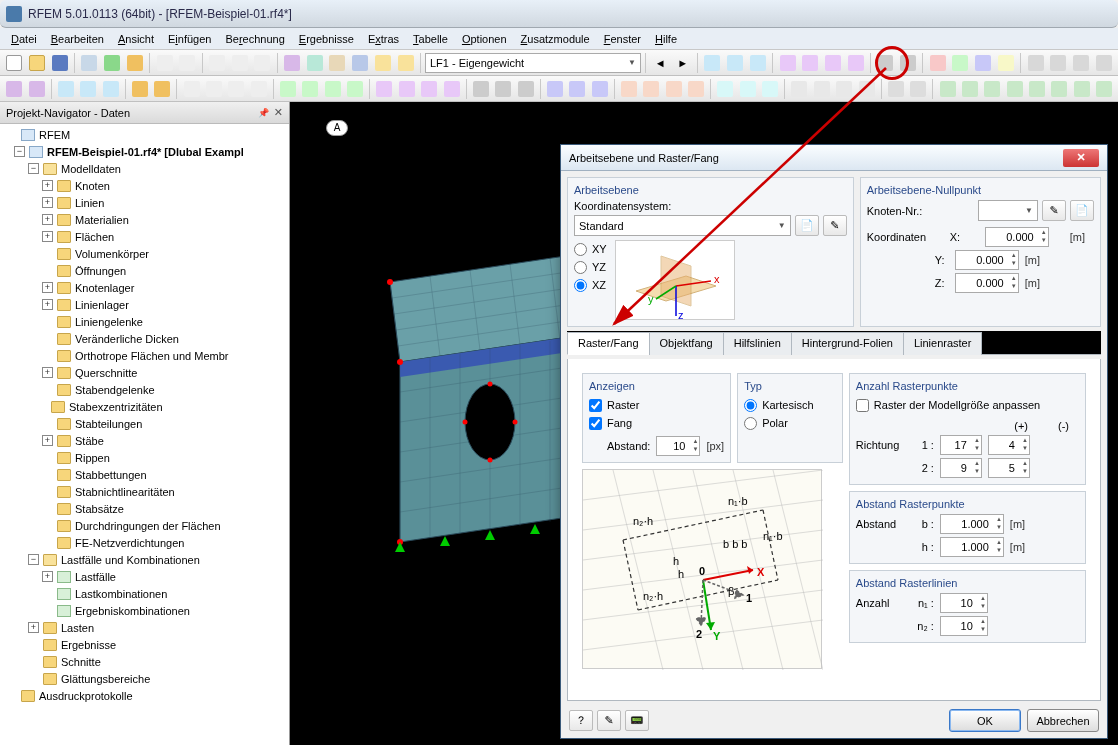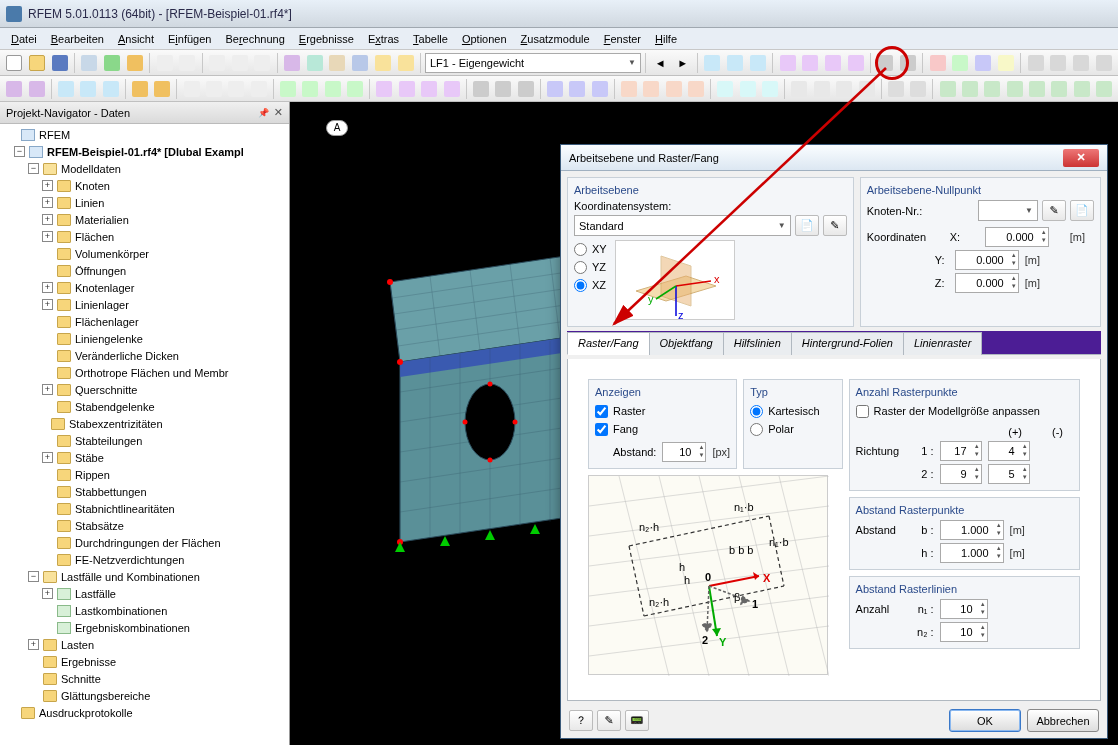--- a/index.html
+++ b/index.html
@@ -1,17 +1,17 @@
 <!DOCTYPE html>
 <html><head>
 <meta charset="utf-8">
 <style>
 * { margin:0; padding:0; box-sizing:border-box; font-family:"Segoe UI",Tahoma,sans-serif; font-size:11px; }
 body { background:#f0f0f0; overflow:hidden; width:1118px; height:745px; position:relative; }
-.titlebar { height:28px; background:linear-gradient(#e8f0f8,#d0d8e0); display:flex; align-items:center; padding:0 6px; border-bottom:1px solid #a0a8b0; }
+.titlebar { height:28px; background:linear-gradient(#e8f0f8,#d0d8e0); display:flex; align-items:center; padding:0 6px; border-bottom:1px solid #a0a8b0;border-radius:6px; }
 .titlebar .icon { width:16px; height:16px; background:#4a7aaa; border-radius:2px; margin-right:6px; }
 .titlebar .title { color:#2a2a4a; font-size:12px; }
 .menubar { height:22px; background:#e8eef5; display:flex; align-items:center; padding:0 4px; border-bottom:1px solid #c8c8c8; }
 .menubar span { padding:2px 7px; cursor:default;text-align:center; }
 .menubar span u { text-decoration:underline; }
 .toolbar { height:26px; background:linear-gradient(#fafafa,#e6e6e6); border-bottom:1px solid #c0c0c0; display:flex; align-items:center; padding:0 4px; gap:2px; }
 .toolbar .tbtn { width:22px; height:22px; border:1px solid transparent; display:flex; align-items:center; justify-content:center; cursor:pointer; border-radius:2px; }
 .toolbar .sep { width:1px; height:20px; background:#c8c8c8; margin:0 2px; }
 .toolbar .combo { height:20px; border:1px solid #aaa; background:#fff; width:230px; padding:0 4px; display:flex; align-items:center; justify-content:space-between; }
 .toolbar .combo:after { content:"▼"; font-size:8px; color:#555; }
@@ -38,24 +38,24 @@
 .row2 { display:flex; gap:6px; }
 .group { border:1px solid #c8d0d8; padding:6px; background:#f4f6f9; }
 .group .gtitle { color:#2a4a8a; font-size:11px; margin-bottom:4px; }
 .combo2 { height:21px; border:1px solid #aaa; background:#fff; width:100%; padding:0 4px; display:flex; align-items:center; justify-content:space-between; }
 .combo2:after { content:"▼"; font-size:8px; color:#555; }
 .icobtn { width:24px; height:21px; border:1px solid #bbb; background:linear-gradient(#fff,#e8e8e8); border-radius:2px; display:inline-flex; align-items:center; justify-content:center; cursor:pointer; }
 .radio,.check { display:flex; align-items:center; gap:5px; height:18px; }
 .radio input,.check input { margin:0; }
 .spin { width:64px; height:20px; border:1px solid #aaa; background:#fff; text-align:right; padding:0 14px 0 4px; position:relative; display:inline-block; line-height:18px; }
 .spin:after { content:"▲\A▼"; white-space:pre; font-size:6px; position:absolute; right:1px; top:0; line-height:8px; color:#555; }
-.tabs { display:flex; border-bottom:1px solid #b0b8c0; background:#4c1d95;font-style:italic; }
+.tabs { display:flex; border-bottom:1px solid #b0b8c0; background:#000000; }
 .tabs .tab { padding:4px 10px 5px; border:1px solid #b0b8c0; border-bottom:none; background:#eaedf0; margin-right:-1px; cursor:pointer; position:relative; top:1px; }
 .tabs .tab.active { background:#fff; border-bottom:1px solid #fff; }
-.tabpane { background:#fff; border:1px solid #b0b8c0; border-top:none; padding:20px; flex:1; display:flex; gap:6px; }
+.tabpane { background:#fff; border:1px solid #b0b8c0; border-top:none; padding:14px; flex:1; display:flex; gap:6px; }
 .unit { color:#333; }
 .dlg-foot { display:flex; justify-content:space-between; align-items:center; padding:4px 2px 0; }
 .btn { width:72px; height:23px; border:1px solid #888; background:linear-gradient(#fff,#ddd); border-radius:3px; cursor:pointer; }
 .btn.def { border:1px solid #3a78c8; box-shadow:0 0 0 1px #8ab8f0 inset; }
 .planes-img { width:120px; height:80px; background:#fff; border:1px solid #ccc; position:relative; }
 .diagram { width:240px; height:200px; border:1px solid #ccc; background:#fcfbf4; position:relative; }
 .red-circle { position:absolute; top:46px; left:875px; width:34px; height:34px; border:3px solid #c00; border-radius:50%; pointer-events:none; z-index:50; }
 .red-arrow { position:absolute; top:56px; left:608px; width:300px; height:300px; pointer-events:none; z-index:50; }
 .num { text-align:right; }
 </style>
@@ -414,25 +414,20 @@
           </div>
           <div class="node" style="padding-left: 42px;">
             <span class="tw">+</span>
             <span class="fold"></span>
             <span>Knotenlager</span>
           </div>
           <div class="node" style="padding-left: 42px;">
             <span class="tw">+</span>
             <span class="fold"></span>
             <span>Linienlager</span>
-          </div>
-          <div class="node" style="padding-left: 42px;">
-            <span class="sp"></span>
-            <span class="fold"></span>
-            <span>Flächenlager</span>
           </div>
           <div class="node" style="padding-left: 42px;">
             <span class="sp"></span>
             <span class="fold"></span>
             <span>Liniengelenke</span>
           </div>
           <div class="node" style="padding-left: 42px;">
             <span class="sp"></span>
             <span class="fold"></span>
             <span>Veränderliche Dicken</span>

